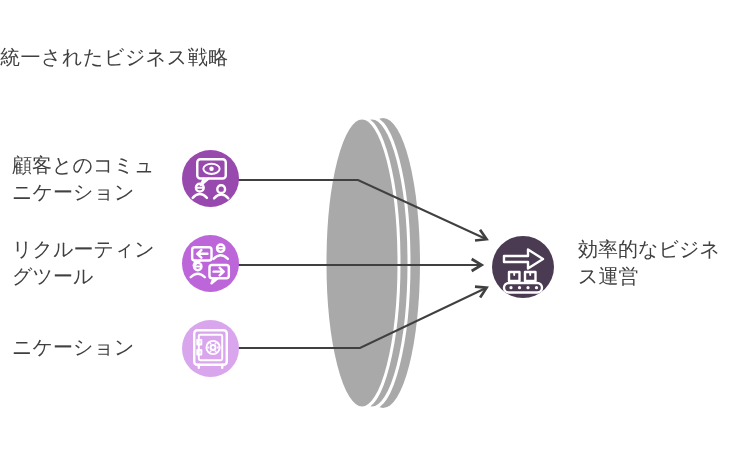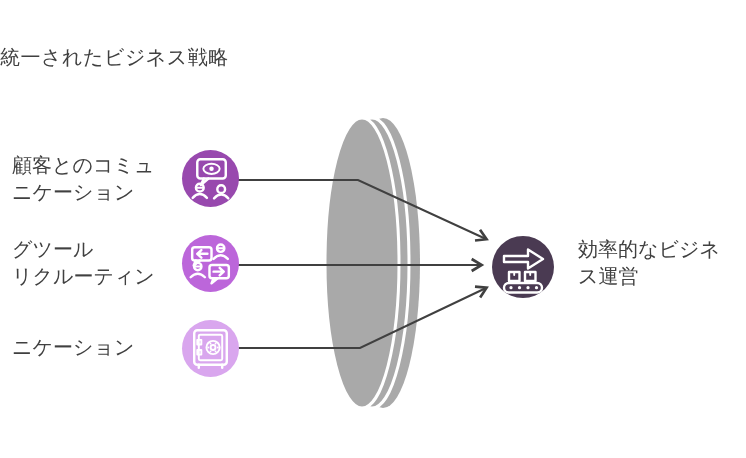--- a/index.html
+++ b/index.html
@@ -86,22 +86,22 @@
       <path class="ic" d="M21.5,28 L18.5,34.5 L26,28"></path>
       <circle class="ic" cx="17.5" cy="37" r="3.8"></circle>
       <path class="ic-thin" d="M14.2,37 h6.6"></path>
       <path class="ic" d="M10.5,47 q7,-7.5 14,0"></path>
       <circle class="ic" cx="38.5" cy="38.5" r="3.8"></circle>
       <path class="ic" d="M31.5,47.5 q7,-7.5 14,0"></path>
     </svg>
   </div>
 
   <div class="label input-label" style="top:236px">
+    <span>リクルーティン</span>
     <span>グツール</span>
-    <span>リクルーティン</span>
   </div>
   <div class="circle-icon input-circle" style="top: 235px; background-color: rgb(188, 102, 218);">
     <svg width="57" height="57" viewBox="0 0 56 56">
       <rect class="ic" x="10" y="12" width="19" height="13" rx="2.5"></rect>
       <path class="ic" d="M25,18.5 H15.5 M19,14.8 L15,18.5 L19,22.2"></path>
       <path class="ic" d="M13.5,25 l-2,5 l6,-5"></path>
       <circle class="ic" cx="38" cy="13" r="3.6"></circle>
       <path class="ic-thin" d="M35,13 h6"></path>
       <path class="ic" d="M31,23.5 q7,-7 14,0"></path>
       <circle class="ic" cx="15.5" cy="31" r="3.6"></circle>

